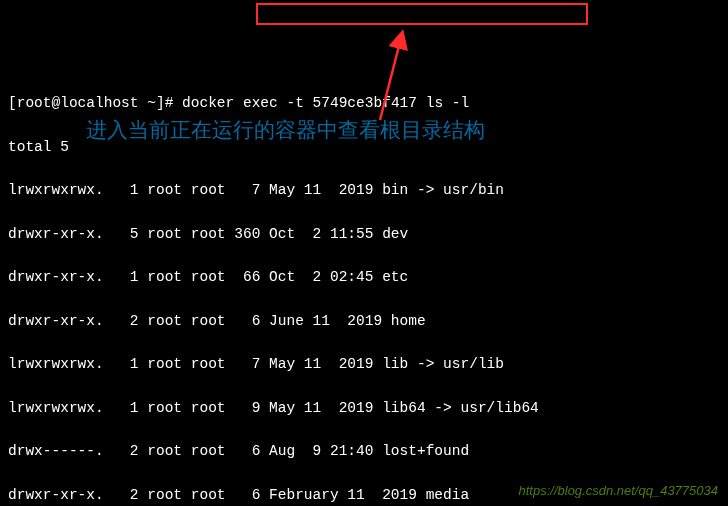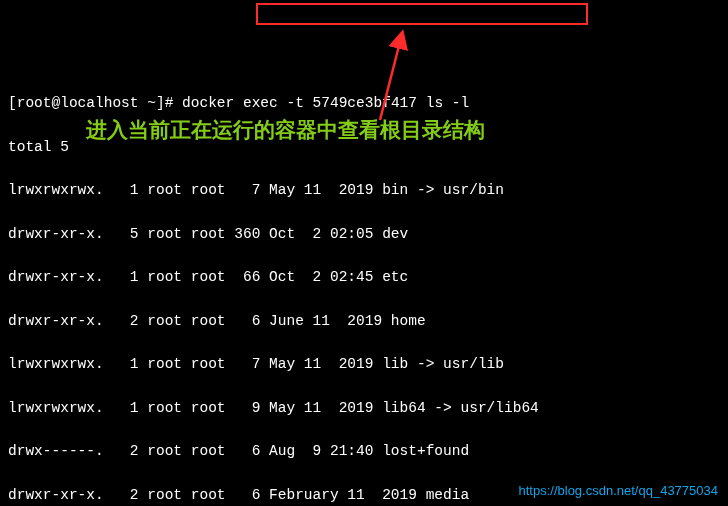--- a/index.html
+++ b/index.html
@@ -29,47 +29,48 @@
     .arrow {
       position: absolute;
       top: 28px;
       left: 372px;
       pointer-events: none;
     }
     .annotation {
       position: absolute;
       top: 114px;
       left: 86px;
-      color: #84cc16;
+      color: #0369a1;
       font-family: "Microsoft YaHei", "SimSun", sans-serif;
       font-size: 21px;
-      font-weight: 700;
+      font-weight: 400;
       pointer-events: none;
       white-space: nowrap;
     }
     .watermark {
       position: absolute;
       bottom: 6px;
       right: 10px;
-      color: #0ea5e9;
+      color: #4d7c0f;
       font-family: Arial, sans-serif;
       font-size: 13px;
       pointer-events: none;
+      font-style: italic;
     }
     .cmd-seg { display: inline; }
   </style>
 </head>
 <body>
 
 
 
 <span class="line"><span class="cmd-seg">[root@localhost ~]# </span><span class="cmd-seg">docker </span><span class="cmd-seg">exec -t 5749ce3bf417 ls -l</span></span>
 <span class="line">total 5</span>
 <span class="line">lrwxrwxrwx.   1 root root   7 May 11  2019 bin -&gt; usr/bin</span>
-<span class="line">drwxr-xr-x.   5 root root 360 Oct  2 02:05 dev</span>
+<span class="line">drwxr-xr-x.   5 root root 360 Oct  2 11:55 dev</span>
 <span class="line">drwxr-xr-x.   1 root root  66 Oct  2 02:45 etc</span>
 <span class="line">drwxr-xr-x.   2 root root   6 June 11  2019 home</span>
 <span class="line">lrwxrwxrwx.   1 root root   7 May 11  2019 lib -&gt; usr/lib</span>
 <span class="line">lrwxrwxrwx.   1 root root   9 May 11  2019 lib64 -&gt; usr/lib64</span>
 <span class="line">drwx------.   2 root root   6 Aug  9 21:40 lost+found</span>
 <span class="line">drwxr-xr-x.   2 root root   6 February 11  2019 media</span>
 
 
 
 

